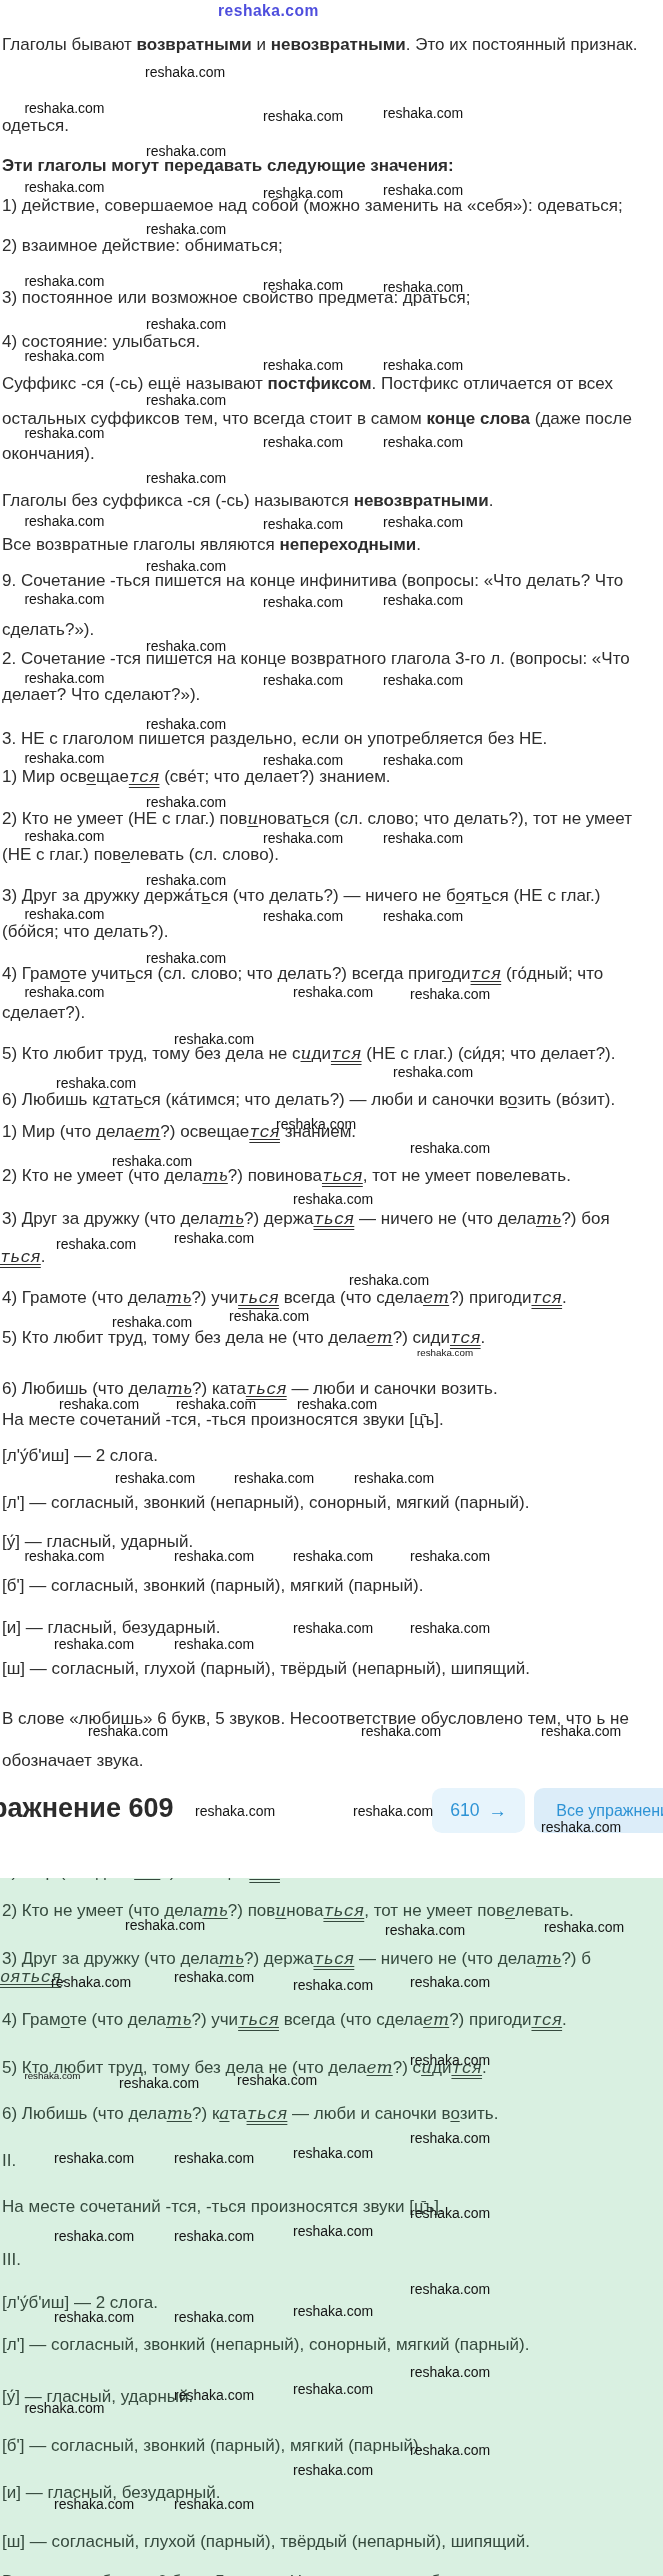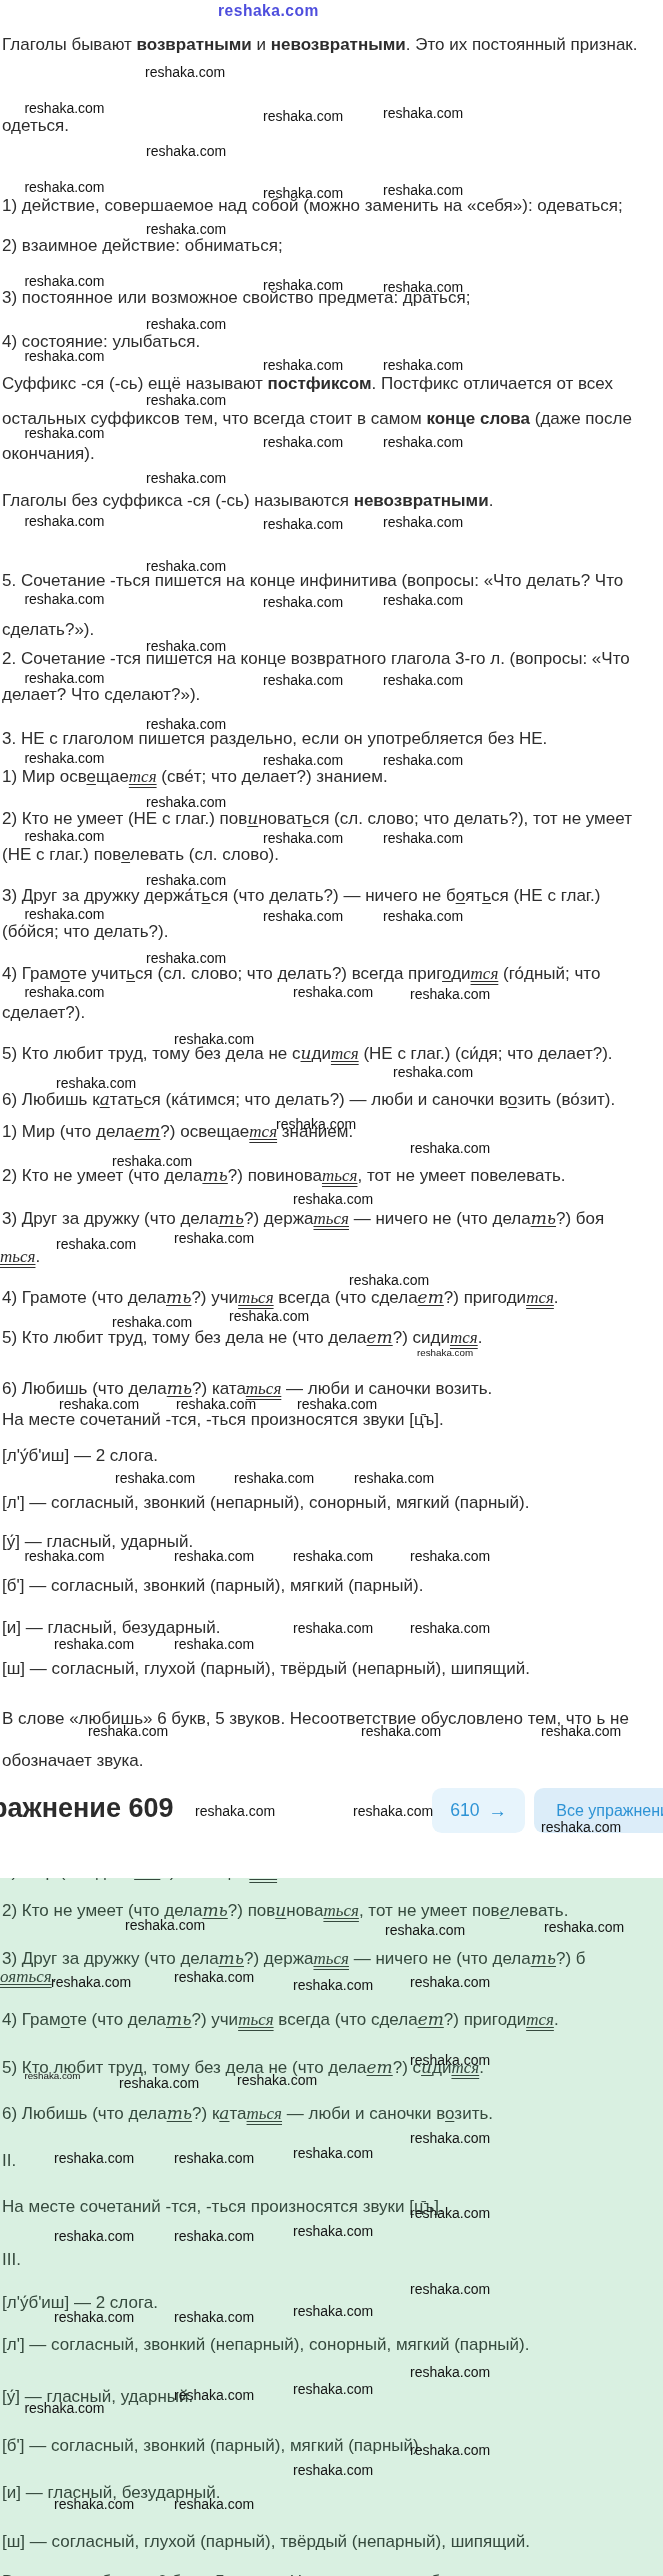--- a/index.html
+++ b/index.html
@@ -4,21 +4,21 @@
 <style>
   html,body{margin:0;padding:0;background:#fff;}
   #page{position:relative;width:663px;height:2576px;overflow:hidden;background:#ffffff;
         font-family:"Liberation Sans",sans-serif;}
   .ln{position:absolute;left:2px;white-space:nowrap;font-size:17px;line-height:1.15;
       color:#2d2d2d;z-index:2;}
   .ln b{font-weight:bold;}
   .ln u{text-decoration:underline;text-underline-offset:2px;}
   .ln i{font-style:italic;font-family:"DejaVu Serif",serif;text-decoration:underline;
         text-underline-offset:2px;}
-  .ln em{font-style:italic;font-family:Liberation Serif, serif;
+  .ln em{font-style:italic;font-family:Liberation Mono, monospace;
          text-decoration:underline double;text-underline-offset:2px;}
   #panel{position:absolute;top:1878px;left:0;width:663px;height:698px;background:#d9f0e1;
          overflow:hidden;z-index:1;}
   #panel .ln{color:#35493d;}
   #exTitle{position:absolute;top:1793px;left:-41px;font-size:27px;font-weight:bold;
            color:#2c2c2c;z-index:2;white-space:nowrap;}
   .btn{position:absolute;top:1788px;height:45px;border-radius:9.8px;display:flex;
        align-items:center;justify-content:center;color:#2e93d5;z-index:2;cursor:pointer;
        font-family:"Liberation Sans",sans-serif;}
   #btn610{left:432px;width:93px;background:#e7f4fc;font-size:17.6px;gap:8.8px;}
@@ -29,29 +29,31 @@
   .wm.b{color:#3b3bda;font-weight:bold;font-size:15.6px;letter-spacing:0.5px;opacity:.9;}
   .wm.s{font-size:9.8px;}
 </style>
 </head>
 <body>
 
 <div id="page">
 
   <div class="ln" style="top:35px">Глаголы бывают <b>возвратными</b> и <b>невозвратными</b>. Это их постоянный признак.</div>
   <div class="ln" style="top:116px">одеться.</div>
+  <div class="ln" style="top:156px"><b>Эти глаголы могут передавать следующие значения:</b></div>
   <div class="ln" style="top:196px">1) действие, совершаемое над собой (можно заменить на «себя»): одеваться;</div>
   <div class="ln" style="top:236px">2) взаимное действие: обниматься;</div>
   <div class="ln" style="top:288px">3) постоянное или возможное свойство предмета: драться;</div>
   <div class="ln" style="top:332px">4) состояние: улыбаться.</div>
   <div class="ln" style="top:374px">Суффикс -ся (-сь) ещё называют <b>постфиксом</b>. Постфикс отличается от всех</div>
   <div class="ln" style="top:409px">остальных суффиксов тем, что всегда стоит в самом <b>конце слова</b> (даже после</div>
   <div class="ln" style="top:444px">окончания).</div>
   <div class="ln" style="top:491px">Глаголы без суффикса -ся (-сь) называются <b>невозвратными</b>.</div>
-  <div class="ln" style="top:571px">5. Сочетание -ться пишется на конце инфинитива (вопросы: «Что делать? Что</div>
+  <div class="ln" style="top:535px">Все возвратные глаголы являются <b>непереходными</b>.</div>
+  <div class="ln" style="top:571px">9. Сочетание -ться пишется на конце инфинитива (вопросы: «Что делать? Что</div>
   <div class="ln" style="top:620px">сделать?»).</div>
   <div class="ln" style="top:649px">2. Сочетание -тся пишется на конце возвратного глагола 3-го л. (вопросы: «Что</div>
   <div class="ln" style="top:685px">делает? Что сделают?»).</div>
   <div class="ln" style="top:729px">3. НЕ с глаголом пишется раздельно, если он употребляется без НЕ.</div>
   <div class="ln" style="top:767px">1) Мир осв<u>е</u>щае<em>тся</em> (све́т; что делает?) знанием.</div>
   <div class="ln" style="top:809px">2) Кто не умеет (НЕ с глаг.) пов<i>и</i>новат<u>ь</u>ся (сл. слово; что делать?), тот не умеет</div>
   <div class="ln" style="top:845px">(НЕ с глаг.) пов<u>е</u>левать (сл. слово).</div>
   <div class="ln" style="top:886px">3) Друг за дружку держа́т<u>ь</u>ся (что делать?) — ничего не б<u>о</u>ят<u>ь</u>ся (НЕ с глаг.)</div>
   <div class="ln" style="top:922px">(бо́йся; что делать?).</div>
   <div class="ln" style="top:964px">4) Грам<u>о</u>те учит<u>ь</u>ся (сл. слово; что делать?) всегда приг<u>о</u>ди<em>тся</em> (го́дный; что</div>

